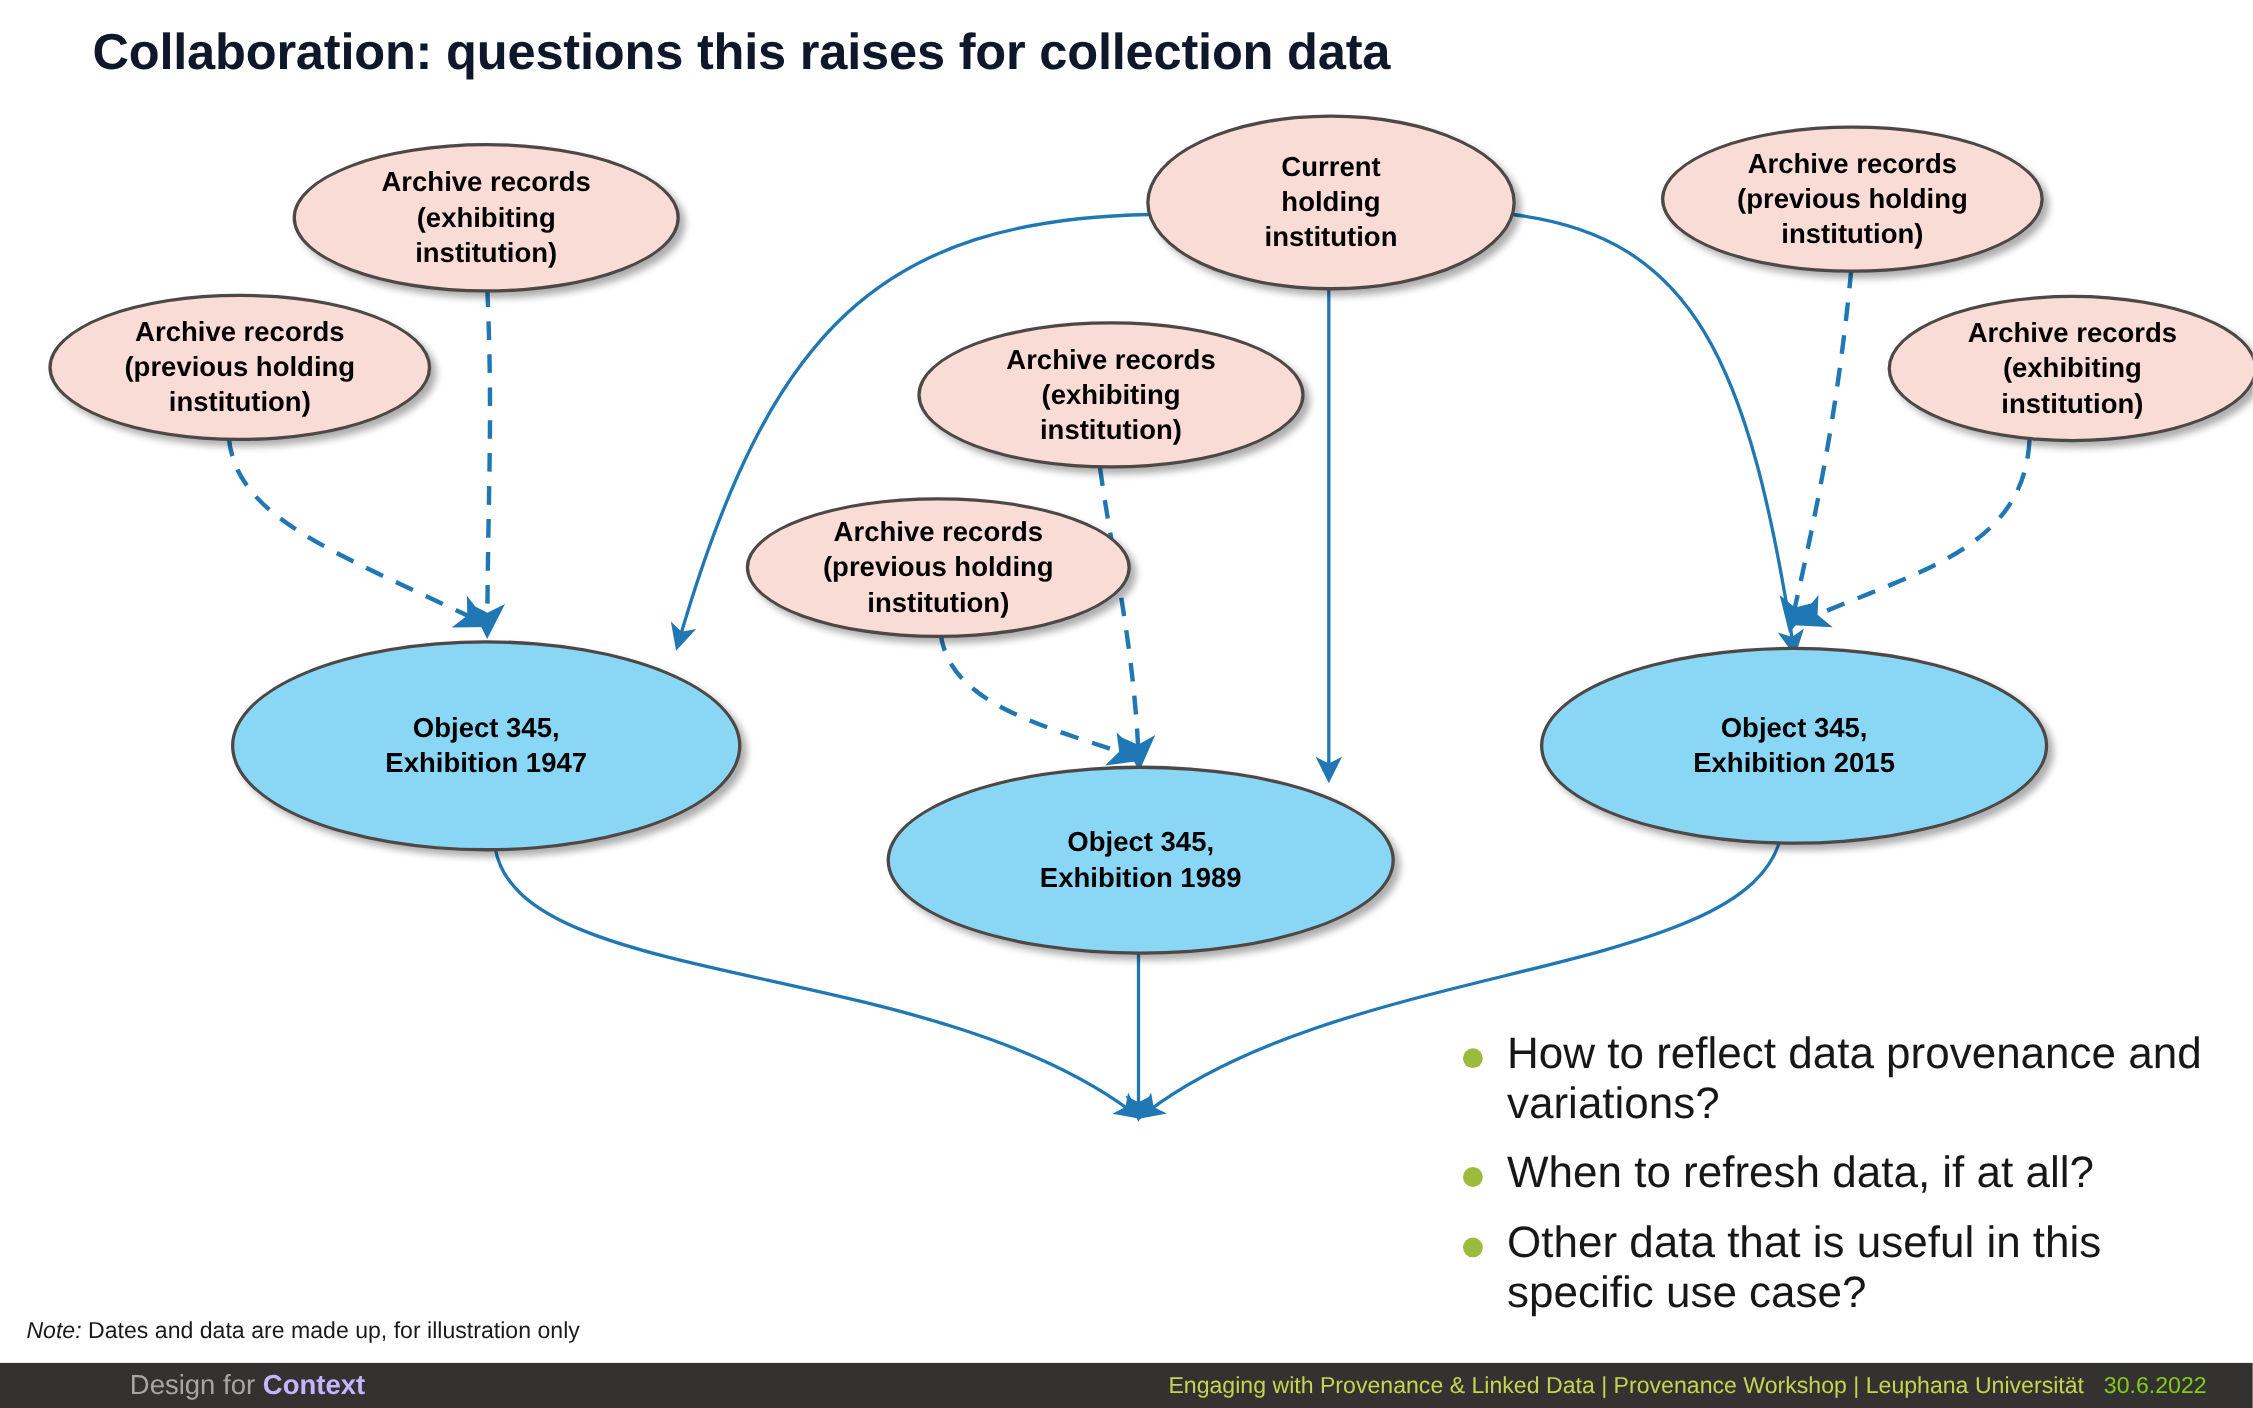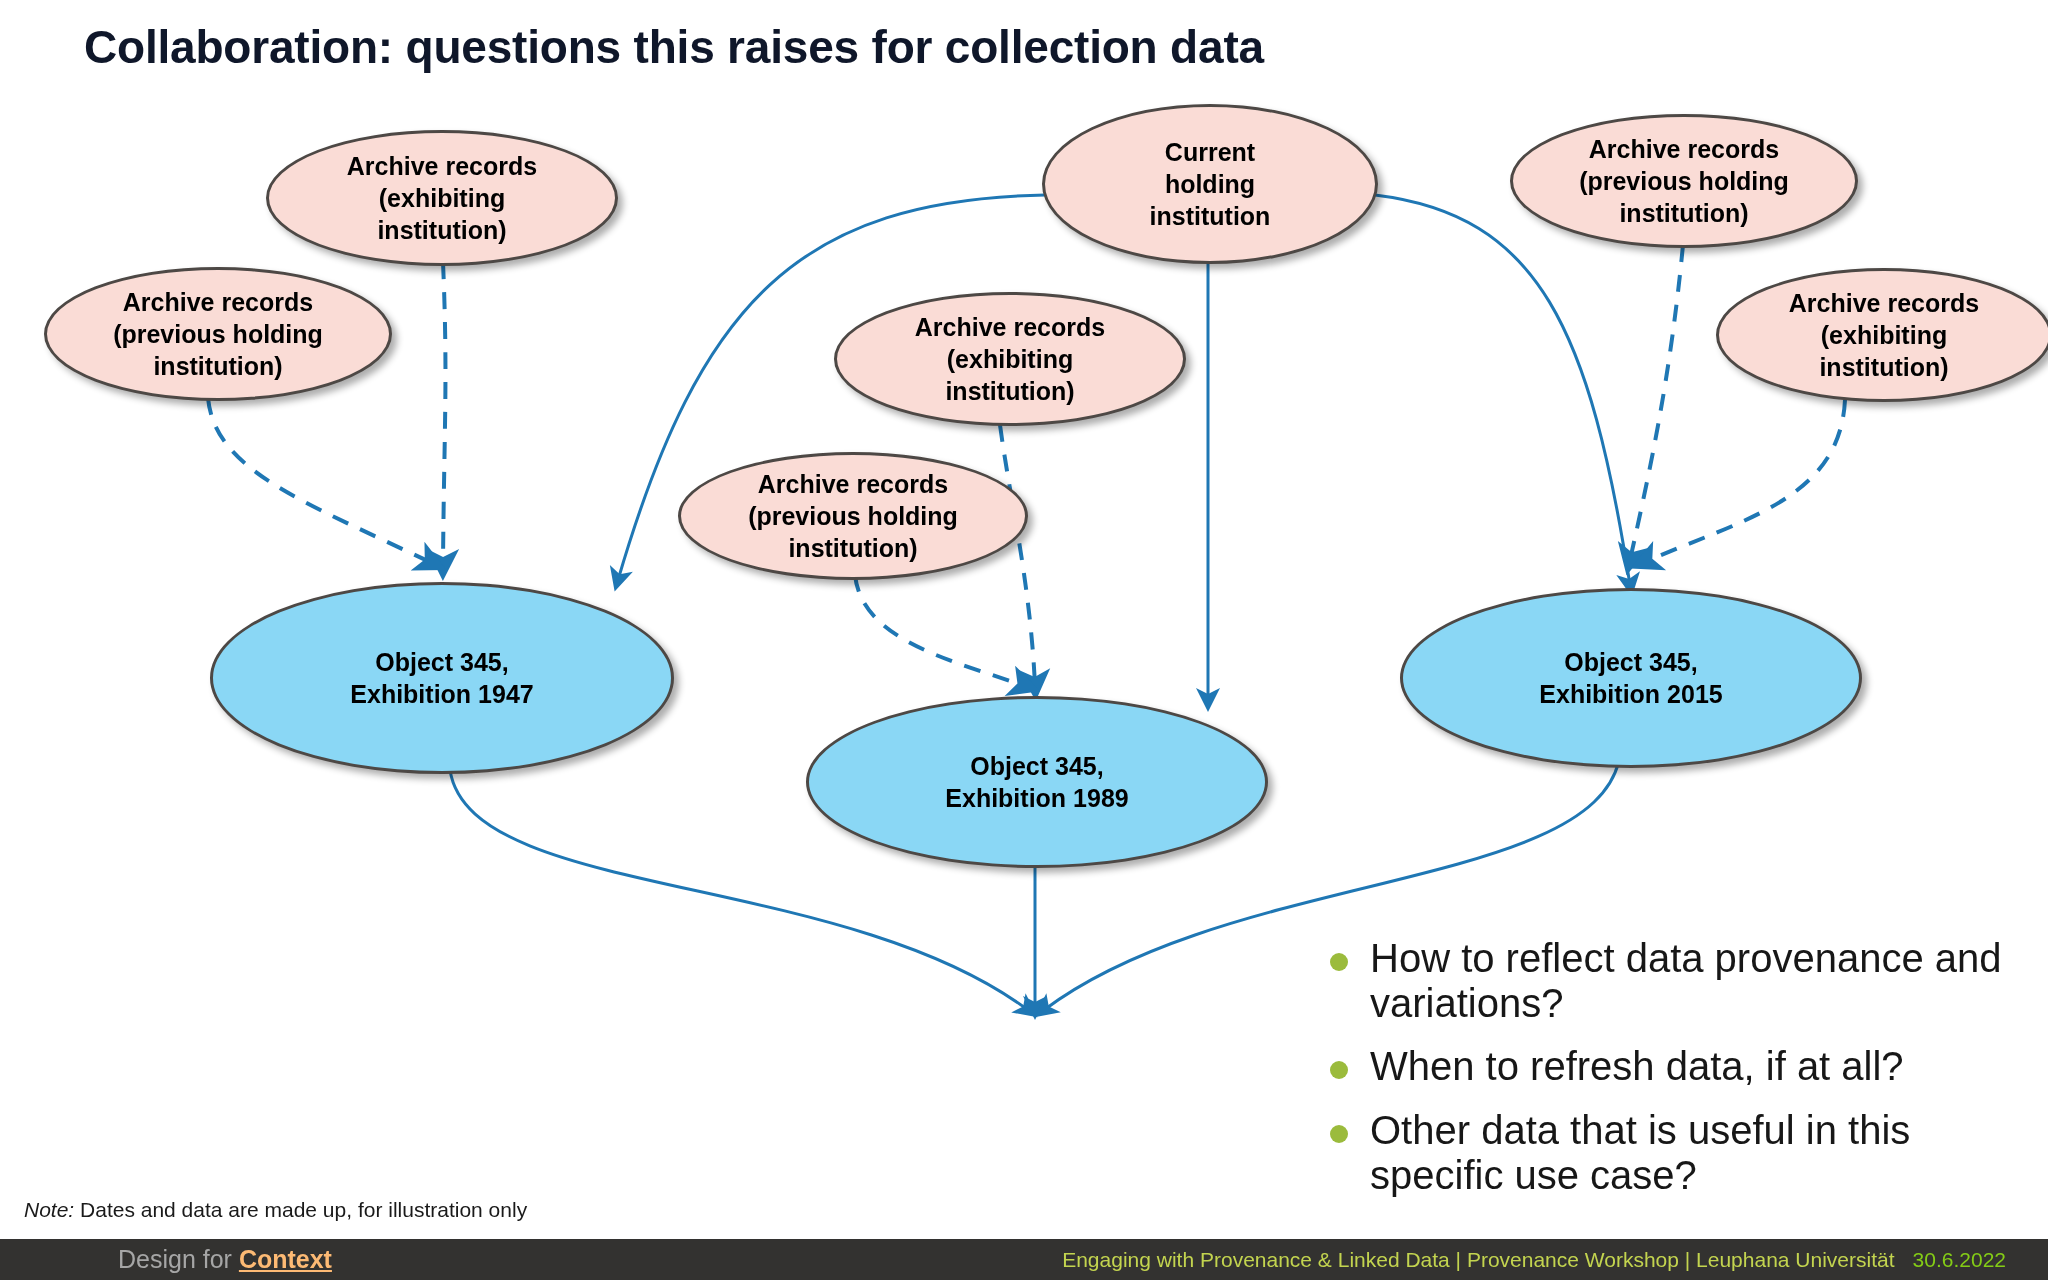--- a/index.html
+++ b/index.html
@@ -122,21 +122,21 @@
     display: flex;
     align-items: center;
   }
   #footer-brand {
     position: absolute;
     left: 118px;
     font-size: 25px;
     color: #a6a6a6;
     white-space: nowrap;
   }
-  #footer-brand b { color: #fdba74; text-decoration: underline; }
+  #footer-brand b { color: #c4b5fd; }
   #footer-right {
     position: absolute;
     right: 42px;
     font-size: 21px;
     white-space: nowrap;
     color: #c3d44f;
   }
   #footer-date {
     color: #84cc16;
     margin-left: 18px;

